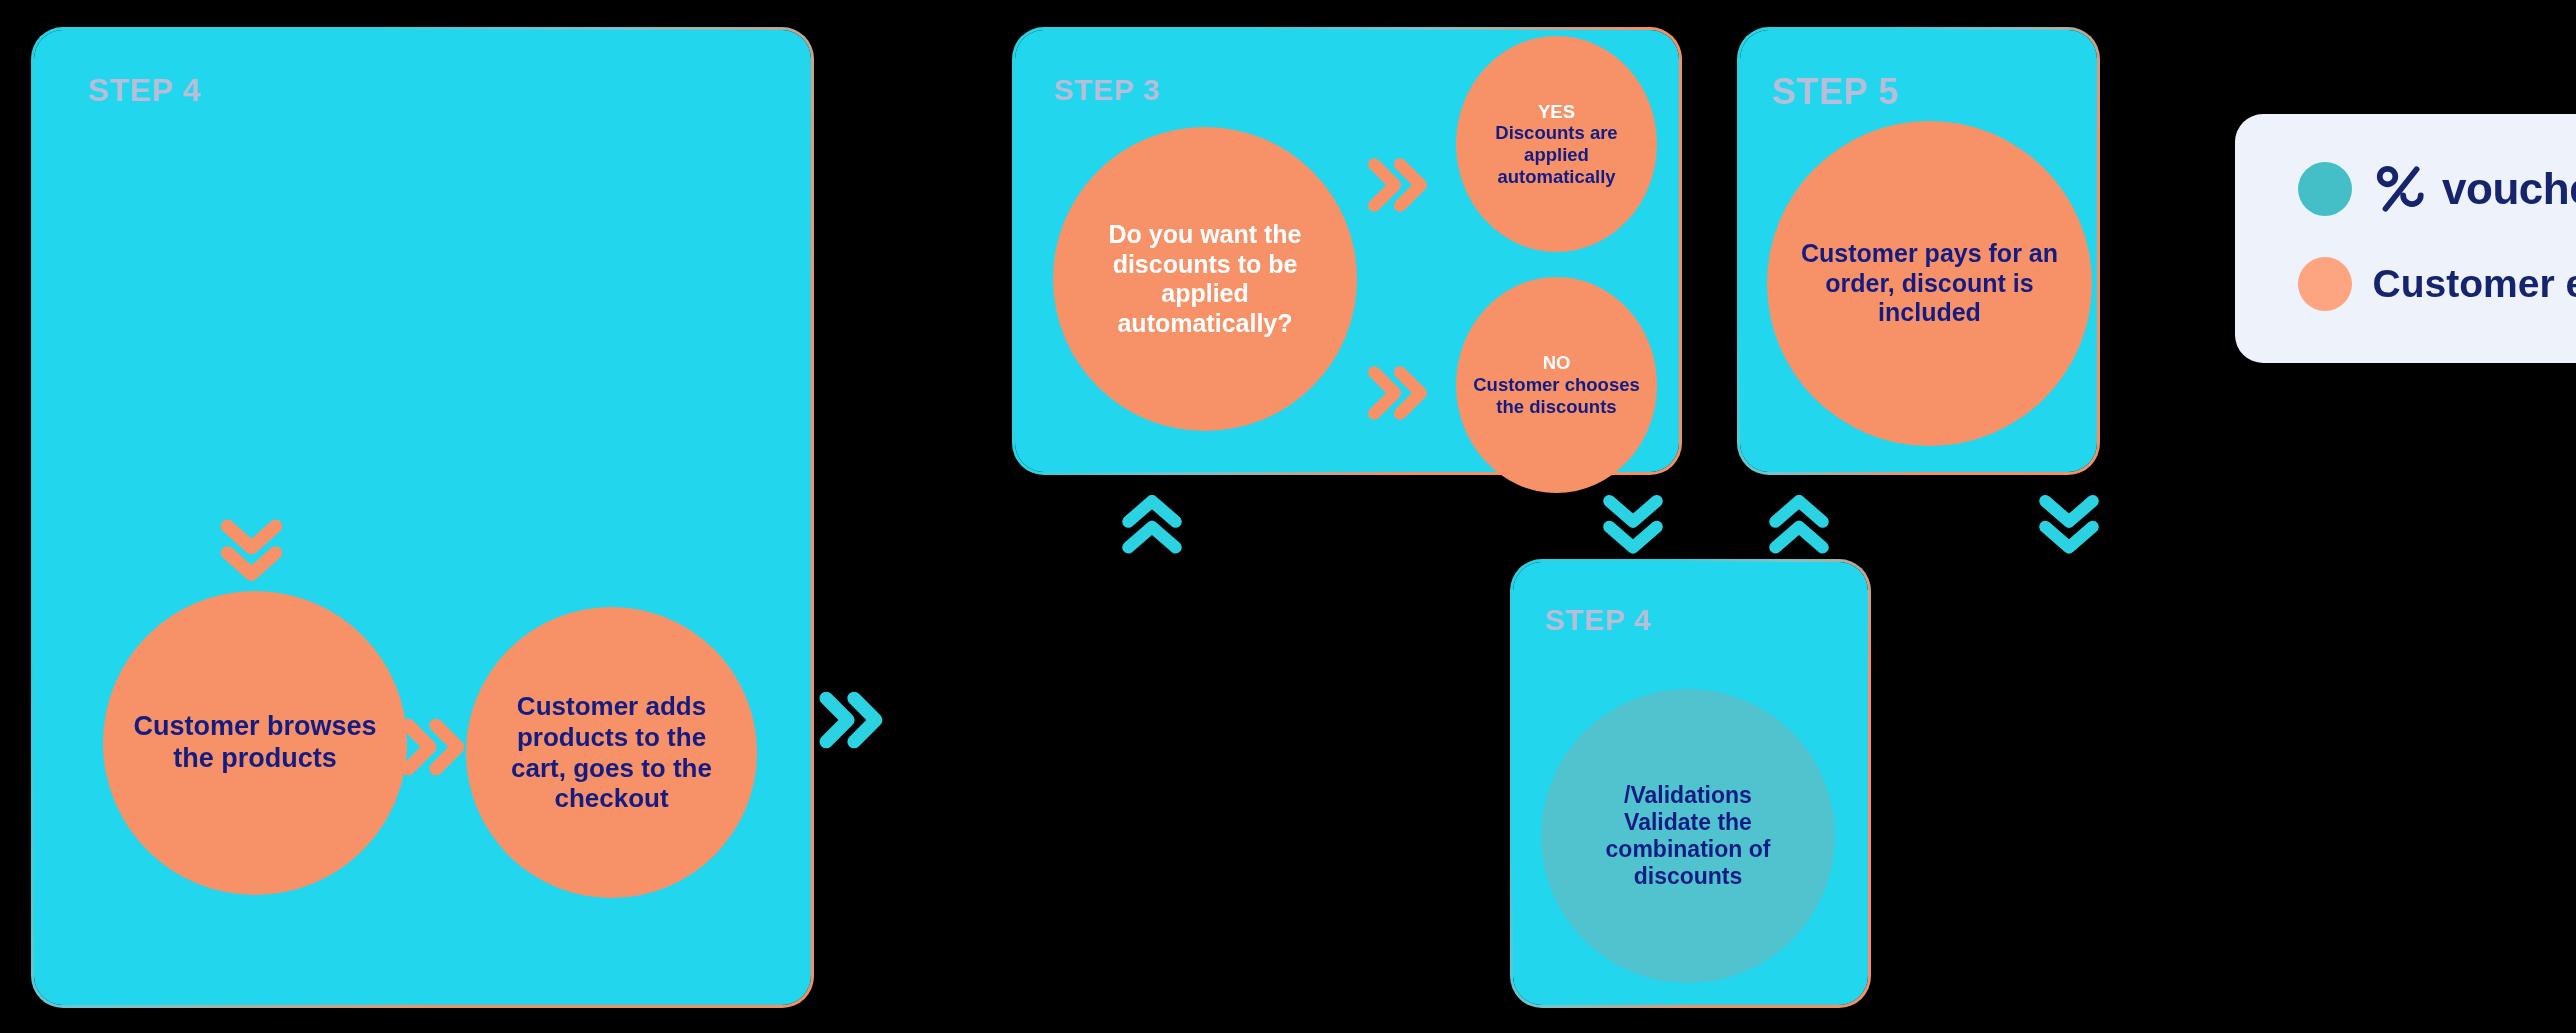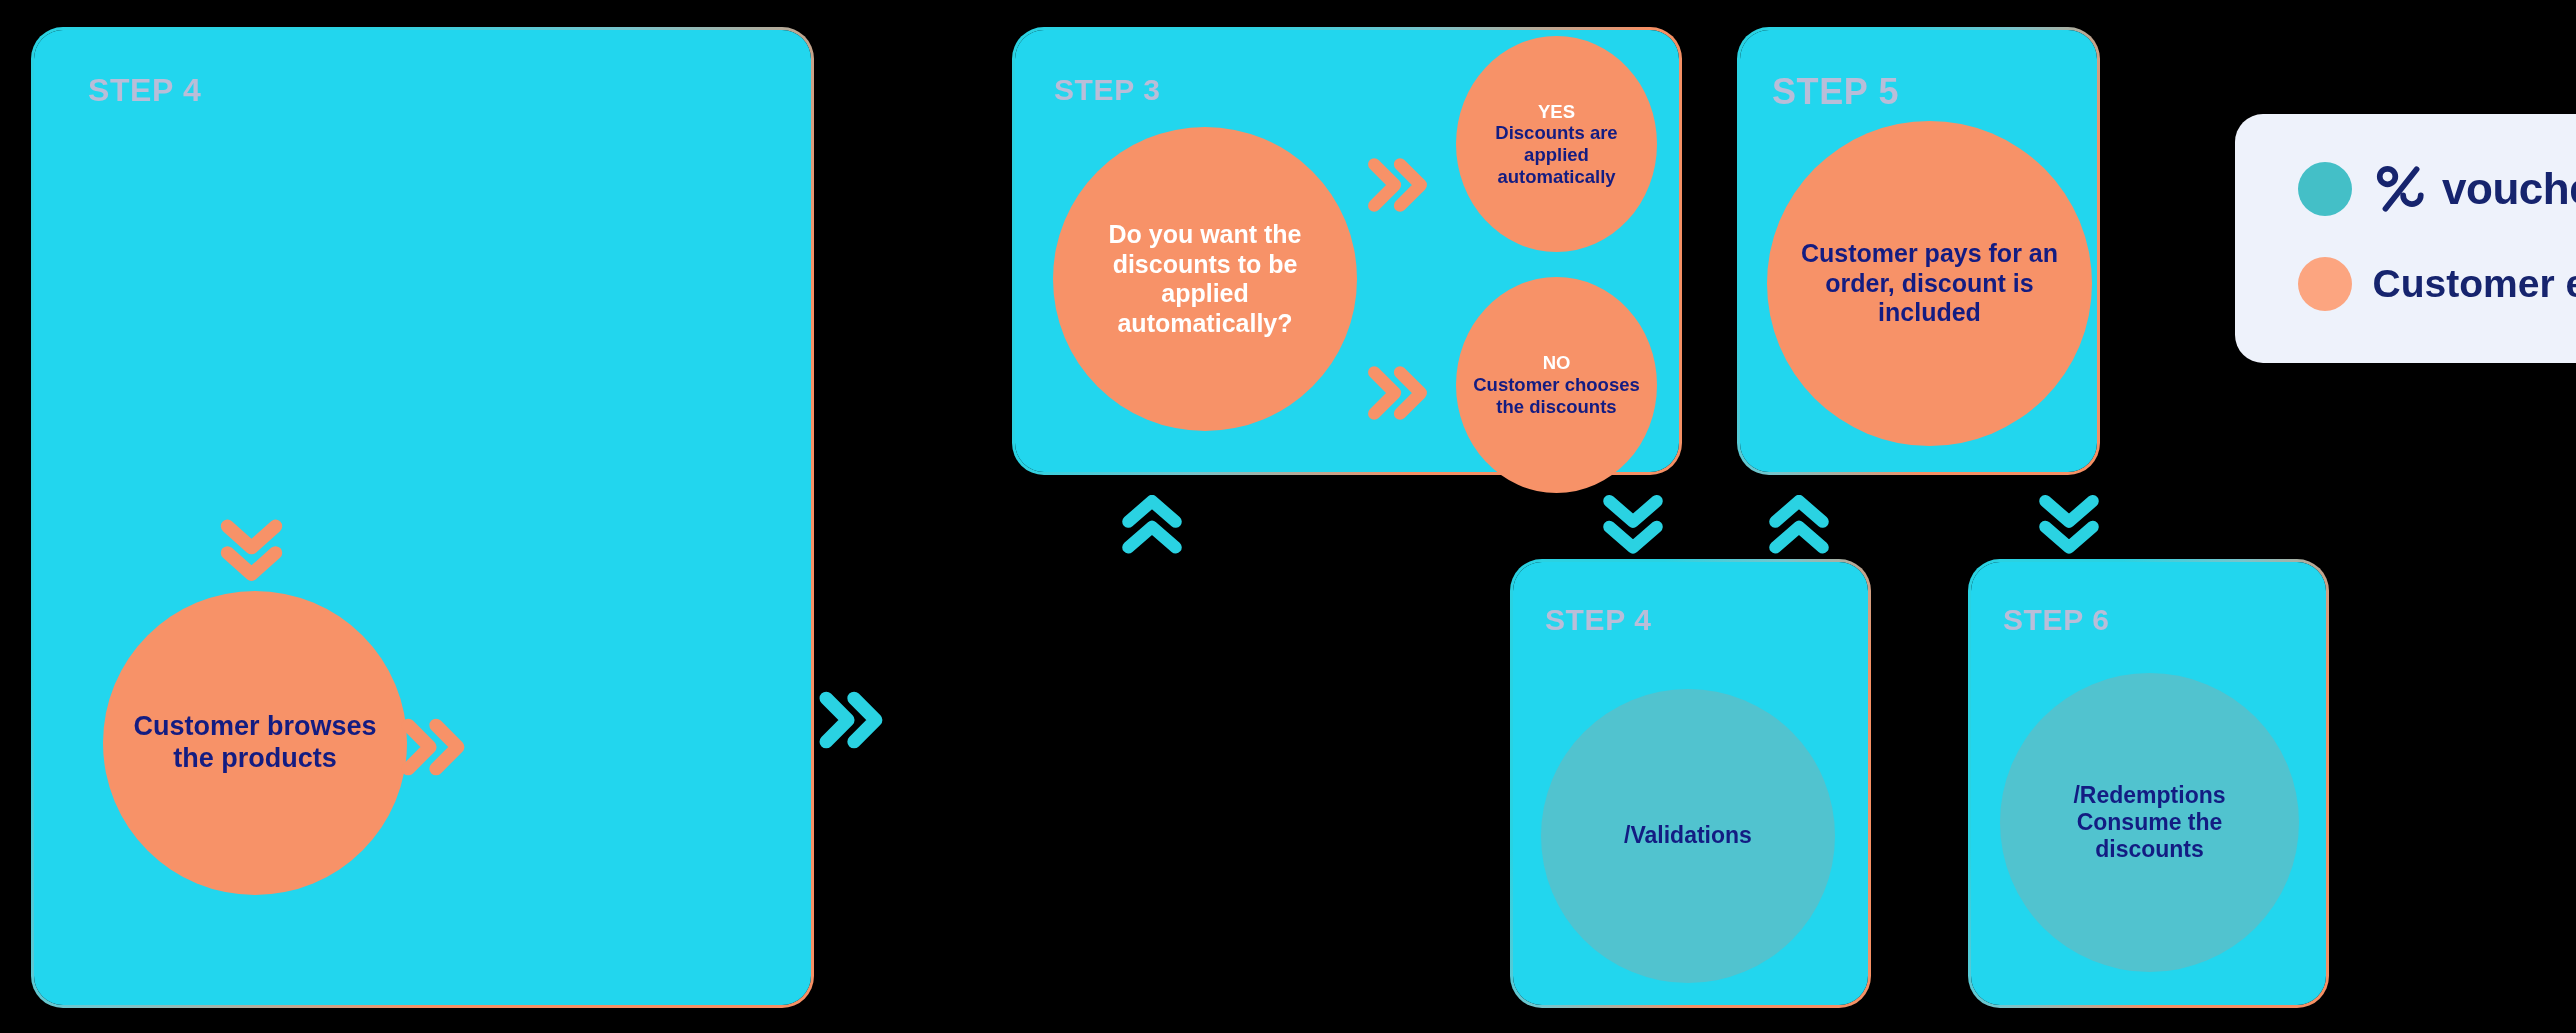--- a/index.html
+++ b/index.html
@@ -74,20 +74,23 @@
     <div class="card-inner">
       <div class="blob b2" style="left:-30%;top:-30%;width:165%;height:160%;"></div>
     </div>
     <div class="card-label" style="left:57px;top:45px;font-size:32px;">STEP 4</div>
 
 
     <div class="bubble orange" style="left:72px;top:564px;width:304px;height:304px;font-size:27px;">
       <span class="txt">Customer browses the products</span>
     </div>
 
+    <div class="bubble orange" style="left:435px;top:580px;width:291px;height:291px;font-size:26px;">
+      <span class="txt">Customer adds products to the cart, goes to the checkout</span>
+    </div>
 
     <div class="chev" style="left:187px;top:492px;">
       <svg width="67" height="64" viewBox="0 0 130 125">
         <path d="M18 14 L65 56 L112 14" fill="none" stroke="#f79268" stroke-width="26" stroke-linecap="round" stroke-linejoin="round"></path>
         <path d="M18 66 L65 108 L112 66" fill="none" stroke="#f79268" stroke-width="26" stroke-linecap="round" stroke-linejoin="round"></path>
       </svg>
     </div>
 
     <div class="chev" style="left:370px;top:689px;">
       <svg width="67" height="62" viewBox="0 0 130 120">
@@ -160,20 +163,21 @@
 
   <div class="card" style="left:1510px;top:559px;width:361px;height:449px;">
     <div class="card-inner">
       <div class="blob b2" style="left:-18%;top:-26%;width:150%;height:152%;"></div>
     </div>
     <div class="card-label" style="left:35px;top:44px;font-size:30px;">STEP 4</div>
 
     <div class="bubble teal" style="left:31px;top:130px;width:294px;height:294px;font-size:23px;">
       <span class="txt">
         <b class="api">/Validations</b><br>
+        <span>Validate the combination of discounts</span>
       </span>
     </div>
   </div>
 
   <div class="chev" style="left:1768px;top:495px;">
     <svg width="62" height="59" viewBox="0 0 120 115">
       <path d="M14 52 L60 12 L106 52" fill="none" stroke="#2ad2e2" stroke-width="24" stroke-linecap="round" stroke-linejoin="round"></path>
       <path d="M14 102 L60 62 L106 102" fill="none" stroke="#2ad2e2" stroke-width="24" stroke-linecap="round" stroke-linejoin="round"></path>
     </svg>
   </div>
@@ -189,33 +193,20 @@
     </div>
   </div>
 
   <div class="chev" style="left:2038px;top:495px;">
     <svg width="62" height="59" viewBox="0 0 120 115">
       <path d="M14 12 L60 52 L106 12" fill="none" stroke="#2ad2e2" stroke-width="24" stroke-linecap="round" stroke-linejoin="round"></path>
       <path d="M14 62 L60 102 L106 62" fill="none" stroke="#2ad2e2" stroke-width="24" stroke-linecap="round" stroke-linejoin="round"></path>
     </svg>
   </div>
 
-  <div class="card" style="left:1968px;top:559px;width:361px;height:449px;">
-    <div class="card-inner">
-      <div class="blob b2" style="left:-18%;top:-26%;width:150%;height:152%;"></div>
-    </div>
-    <div class="card-label" style="left:35px;top:44px;font-size:30px;">STEP 6</div>
-
-    <div class="bubble teal" style="left:32px;top:114px;width:299px;height:299px;font-size:23px;">
-      <span class="txt">
-        <b class="api">/Redemptions</b><br>
-        <span>Consume the discounts</span>
-      </span>
-    </div>
-  </div>
 
   <div class="legend" style="left:2235px;top:114px;width:699px;height:249px;padding:47px 0 0 63px;">
 
     <div class="legend-row" style="margin-bottom:40px;">
       <div class="legend-dot teal" style="width:54px;height:54px;margin-right:20.6px;"></div>
       <div class="logo-wrap">
         <span class="logo-mark" style="margin-right:15.5px;">
           <svg width="54" height="54" viewBox="0 0 104 104">
             <circle cx="28" cy="30" r="15" fill="none" stroke="#16246e" stroke-width="11"></circle>
             <path d="M84 16 L24 92" fill="none" stroke="#16246e" stroke-width="11" stroke-linecap="round"></path>

